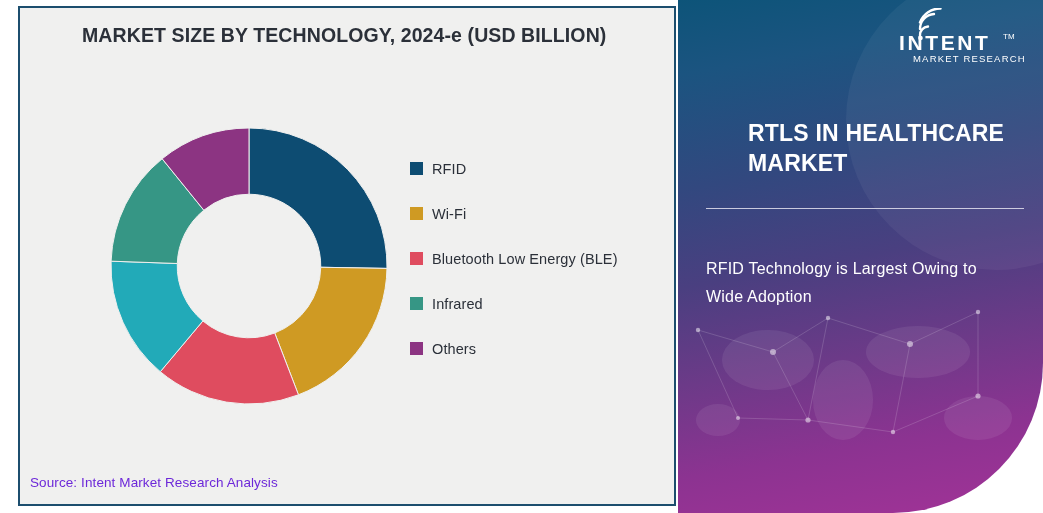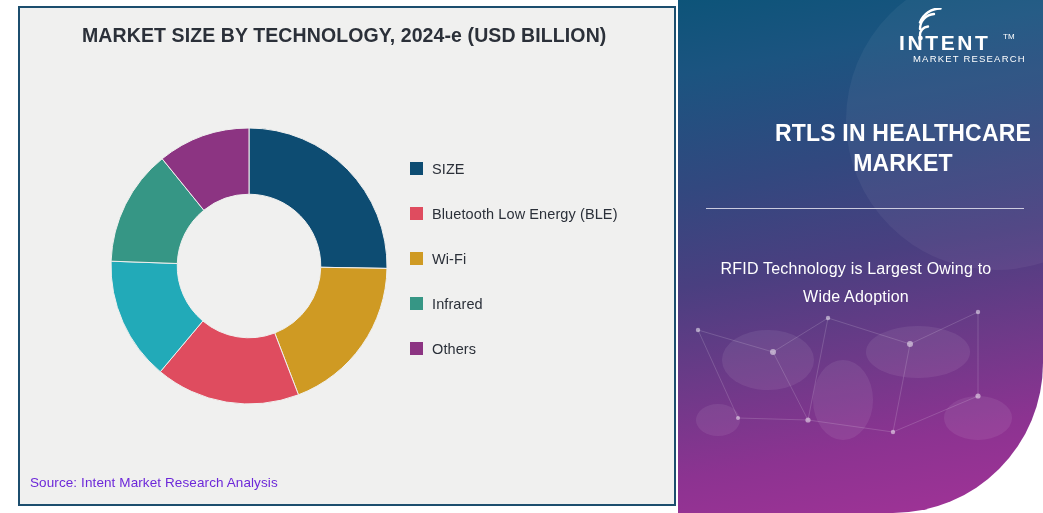--- a/index.html
+++ b/index.html
@@ -103,21 +103,20 @@
     border-bottom-right-radius: 150px;
     background:
       linear-gradient(170deg,
         #0d5479 0%,
         #1b5480 13%,
         #32487f 33%,
         #4a3f80 50%,
         #6c3a88 67%,
         #8c3391 83%,
         #a23397 100%);
-    text-align: center;
   }
   .panel-deco {
     position: absolute;
     left: 0; top: 0;
     width: 365px; height: 513px;
     pointer-events: none;
   }
 
   .panel-logo {
     position: absolute;
@@ -179,29 +178,29 @@
             <path d="M52.29530986325757 246.71413315041895 A138 138 0 0 1 3.0840658713647713 136.1838694550549 L69.28371425310968 138.49561211662854 A71.76 71.76 0 0 0 94.87356112889393 195.97134923821787 Z" fill="#22aab8" stroke="#f0f0ef" stroke-width="1"></path>
             <path d="M3.0840658713647713 136.1838694550549 A138 138 0 0 1 54.153786035122465 33.75385731893799 L95.83996873826368 85.23200580584775 A71.76 71.76 0 0 0 69.28371425310968 138.49561211662854 Z" fill="#369685" stroke="#f0f0ef" stroke-width="1"></path>
             <path d="M54.153786035122465 33.75385731893799 A138 138 0 0 1 140.99999999999997 3 L141 69.24 A71.76 71.76 0 0 0 95.83996873826368 85.23200580584775 Z" fill="#8c3482" stroke="#f0f0ef" stroke-width="1"></path>
           </g>
       </svg>
     </div>
 
     <div class="legend" id="legend">
         <div class="legend-item">
           <span class="legend-swatch" style="background: rgb(13, 76, 114);"></span>
-          <span class="legend-label">SIZE</span>
+          <span class="legend-label">RFID</span>
+        </div>
+        <div class="legend-item">
+          <span class="legend-swatch" style="background: rgb(207, 154, 35);"></span>
+          <span class="legend-label">Wi-Fi</span>
         </div>
         <div class="legend-item">
           <span class="legend-swatch" style="background: rgb(223, 76, 95);"></span>
           <span class="legend-label">Bluetooth Low Energy (BLE)</span>
-        </div>
-        <div class="legend-item">
-          <span class="legend-swatch" style="background: rgb(207, 154, 35);"></span>
-          <span class="legend-label">Wi-Fi</span>
         </div>
         <div class="legend-item">
           <span class="legend-swatch" style="background: rgb(54, 150, 133);"></span>
           <span class="legend-label">Infrared</span>
         </div>
         <div class="legend-item">
           <span class="legend-swatch" style="background: rgb(140, 52, 130);"></span>
           <span class="legend-label">Others</span>
         </div>
       </div>

